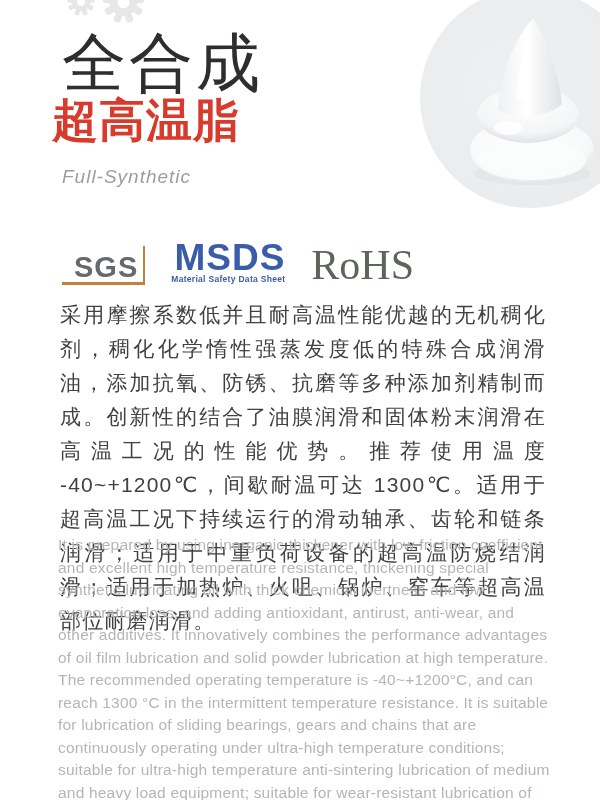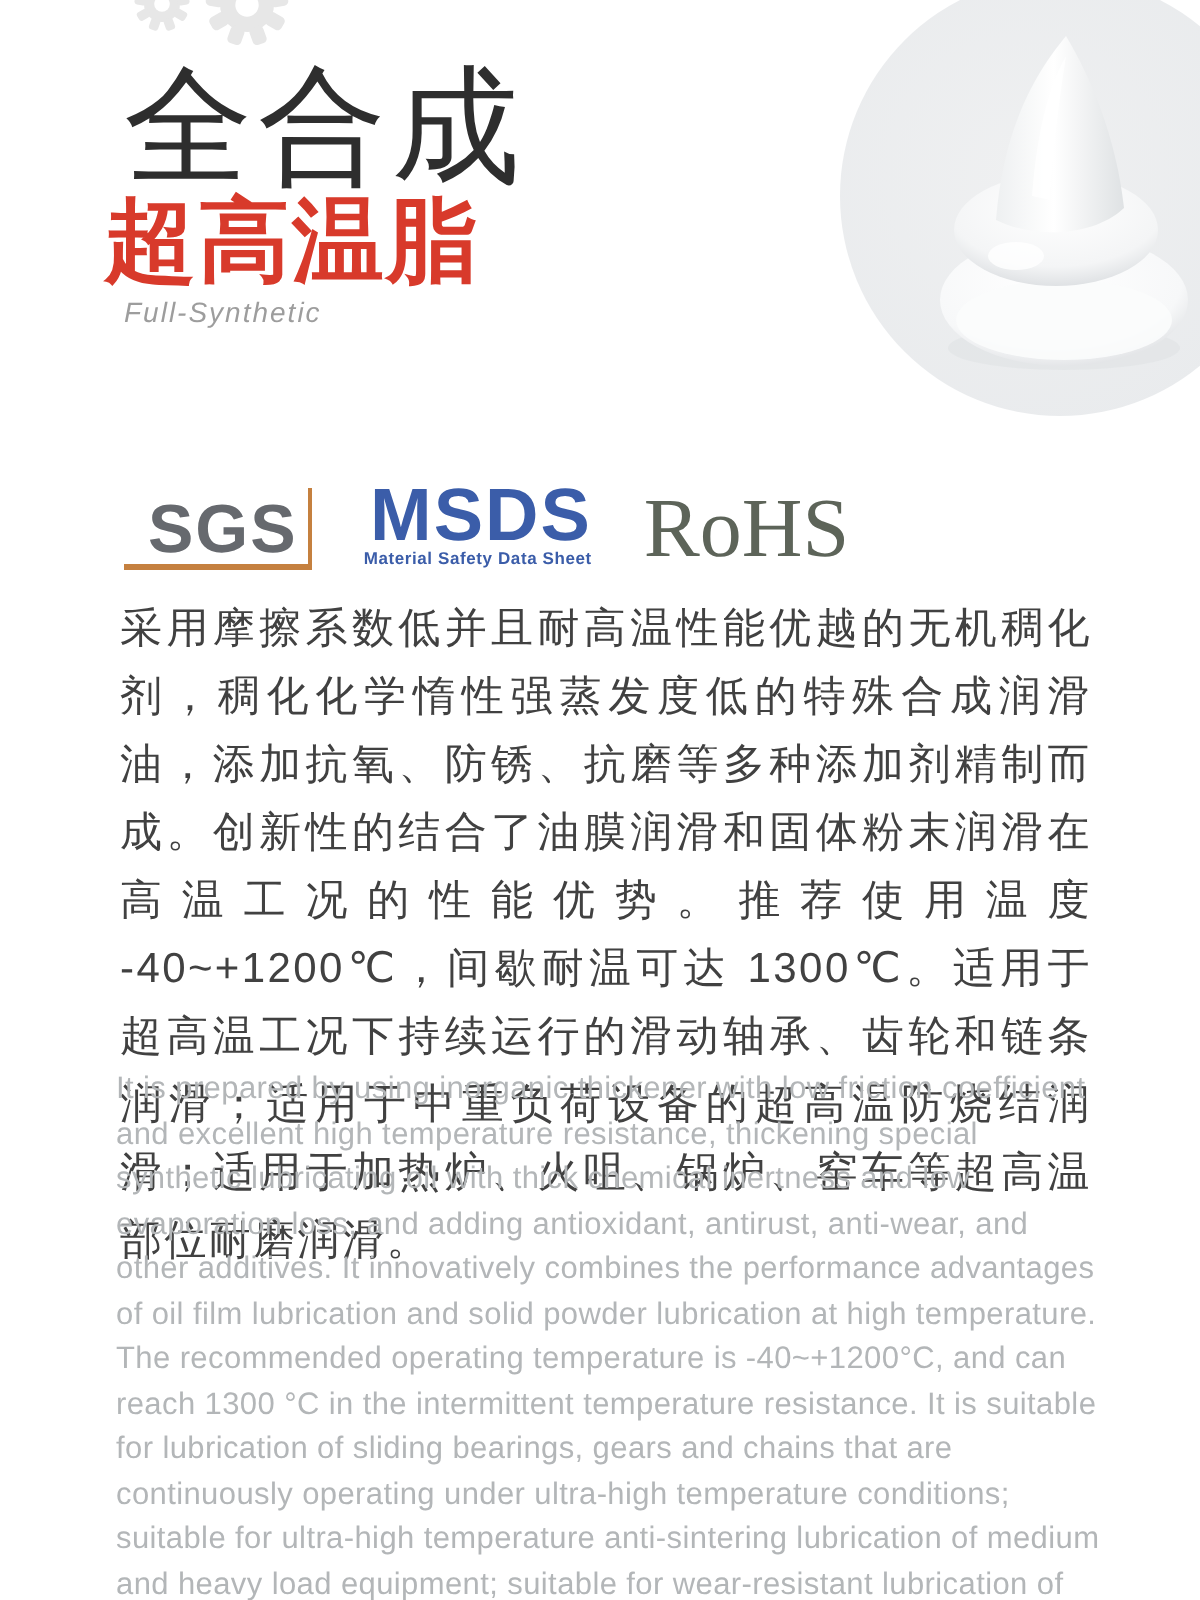--- a/index.html
+++ b/index.html
@@ -34,35 +34,35 @@
     position:absolute;left:62px;top:33px;
     font-size:64px;line-height:60px;font-weight:500;
     color:var(--title-dark);letter-spacing:3px;white-space:nowrap;
   }
   .title-cn-2{
     position:absolute;left:52px;top:94px;
     font-size:46px;line-height:52px;font-weight:700;
     color:var(--title-red);letter-spacing:1px;white-space:nowrap;
   }
   .subtitle{
-    position:absolute;left:62px;top:141px;
-    font-size:14px;line-height:31px;font-style:italic;
+    position:absolute;left:62px;top:161px;
+    font-size:19px;line-height:31px;font-style:italic;
     color:var(--subtitle-gray);letter-spacing:1px;
   }
   .cert-row{
     position:absolute;left:62px;top:242px;
     display:flex;align-items:flex-end;gap:26px;
   }
   .cert-sgs{
     border-bottom:3px solid var(--sgs-orange);
     border-right:2px solid var(--sgs-orange);
     padding:8px 5px 1px 12px;
   }
   .sgs-text{
-    font-size:34px;line-height:26px;font-weight:800;
+    font-size:29px;line-height:26px;font-weight:800;
     color:var(--sgs-gray);letter-spacing:1px;
   }
   .cert-msds{text-align:right;padding-bottom:1px;}
   .msds-text{
     font-size:37px;line-height:31px;font-weight:800;
     color:var(--msds-blue);letter-spacing:1px;
   }
   .msds-sub{
     font-size:8.5px;line-height:10px;font-weight:700;
     color:var(--msds-blue);letter-spacing:0.3px;margin-top:1px;

